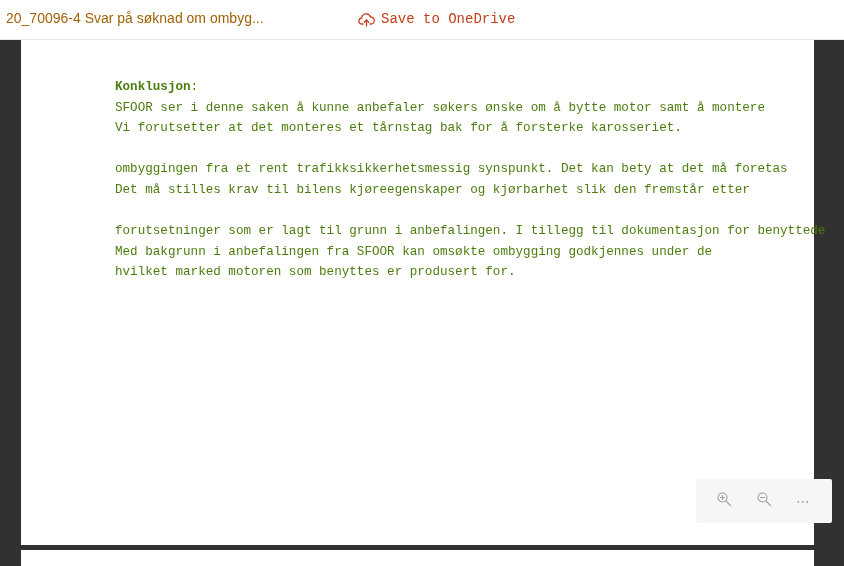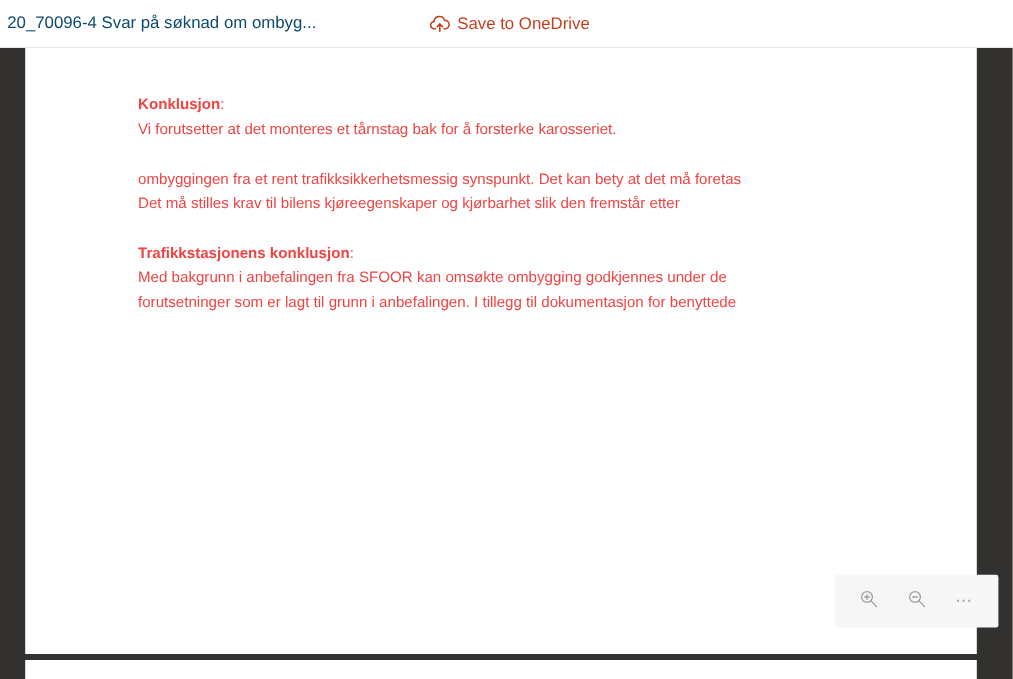--- a/index.html
+++ b/index.html
@@ -7,47 +7,47 @@
     body { font-family: "DejaVu Sans", sans-serif; position: relative; }
 
     .toolbar {
       position: absolute; left: 0; top: 0; width: 844px; height: 40px;
       background: #ffffff; border-bottom: 1px solid #e6e6e6;
       display: flex; align-items: center;
       font-family: "Liberation Sans", sans-serif;
     }
     .doc-title {
       position: absolute; left: 6px; top: 10px;
-      font-size: 14px; color: #0c4a6e; white-space: nowrap;
+      font-size: 14px; color: #a16207; white-space: nowrap;
     }
     .tb-btn {
       position: absolute; top: 8px; height: 22px;
       display: flex; align-items: center; gap: 6px;
       color: #c43e1c; font-size: 14px; cursor: pointer; white-space: nowrap;
     }
     .tb-btn svg { width: 17px; height: 17px; display: block; }
     .print-btn { left: 296px; margin-top: 36px; }
-    .onedrive-btn { left: 358px; }
+    .onedrive-btn { left: 358px; font-family: Liberation Mono, monospace; }
 
     .viewer {
       position: absolute; left: 0; top: 40px; width: 844px; height: 526px;
       background: #323130;
     }
     .page {
       position: absolute; left: 21px; top: 0; width: 793px; height: 505px;
       background: #ffffff;
     }
     .page2 {
       position: absolute; left: 21px; top: 510px; width: 793px; height: 30px;
       background: #ffffff;
     }
     .content {
       position: absolute; left: 94px; top: 37px; width: 640px;
-      font-family: Liberation Sans, sans-serif;
-      font-size: 12.6px; line-height: 20.6px; color: #ef4444;
+      font-family: Liberation Mono, monospace;
+      font-size: 12.6px; line-height: 20.6px; color: #4d7c0f;
     }
     .heading { font-weight: bold; }
     .heading .colon { font-weight: normal; }
     .line { white-space: nowrap; display: block; }
     .gap { height: 20.6px; }
 
     .zoom-controls {
       position: absolute; left: 675px; top: 439px; width: 136px; height: 44px;
       background: #f6f6f6; border-radius: 2px;
       display: flex; align-items: center; justify-content: space-around;
@@ -81,28 +81,29 @@
       </svg>
     </span>
     <span>Save to OneDrive</span>
   </div>
 </div>
 
 <div class="viewer">
   <div class="page">
     <div class="content">
       <span class="line heading"><span>Konklusjon</span><span class="colon">:</span></span>
+      <span class="line">SFOOR ser i denne saken å kunne anbefaler søkers ønske om å bytte motor samt å montere</span>
       <span class="line">Vi forutsetter at det monteres et tårnstag bak for å forsterke karosseriet.</span>
       <div class="gap"></div>
       <span class="line">ombyggingen fra et rent trafikksikkerhetsmessig synspunkt. Det kan bety at det må foretas</span>
       <span class="line">Det må stilles krav til bilens kjøreegenskaper og kjørbarhet slik den fremstår etter</span>
       <div class="gap"></div>
-      <span class="line heading"><span>Trafikkstasjonens konklusjon</span><span class="colon">:</span></span>
+      <span class="line">forutsetninger som er lagt til grunn i anbefalingen. I tillegg til dokumentasjon for benyttede</span>
       <span class="line">Med bakgrunn i anbefalingen fra SFOOR kan omsøkte ombygging godkjennes under de</span>
-      <span class="line">forutsetninger som er lagt til grunn i anbefalingen. I tillegg til dokumentasjon for benyttede</span>
+      <span class="line">hvilket marked motoren som benyttes er produsert for.</span>
     </div>
 
     <div class="zoom-controls">
       <div class="zc-btn">
         <span>
           <svg viewBox="0 0 16 16" fill="none" stroke="#a19f9d" stroke-width="1.1" stroke-linecap="round">
             <circle cx="6.5" cy="6.5" r="4.5"></circle>
             <path d="M10 10l4.5 4.5"></path>
             <path d="M4.5 6.5h4M6.5 4.5v4"></path>
           </svg>

